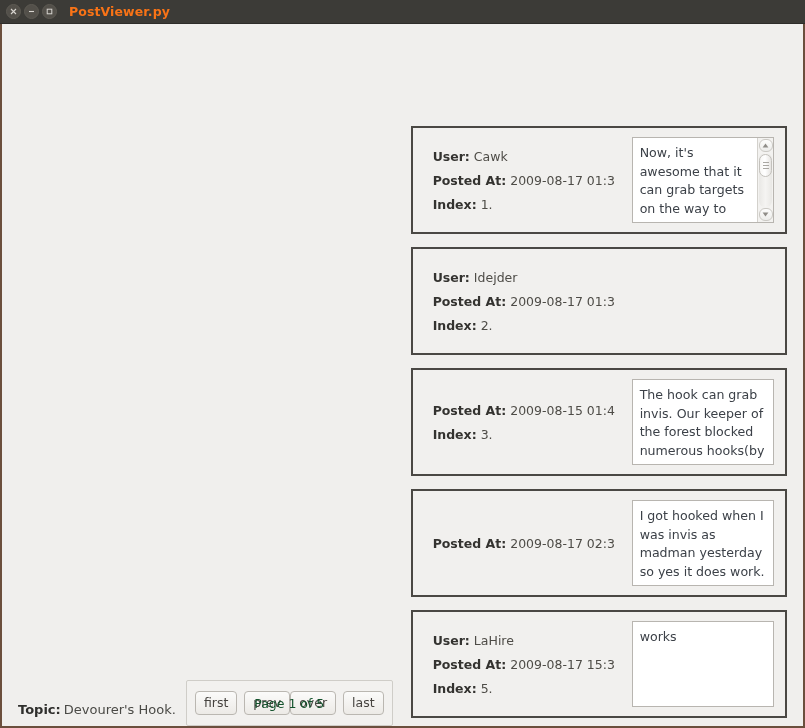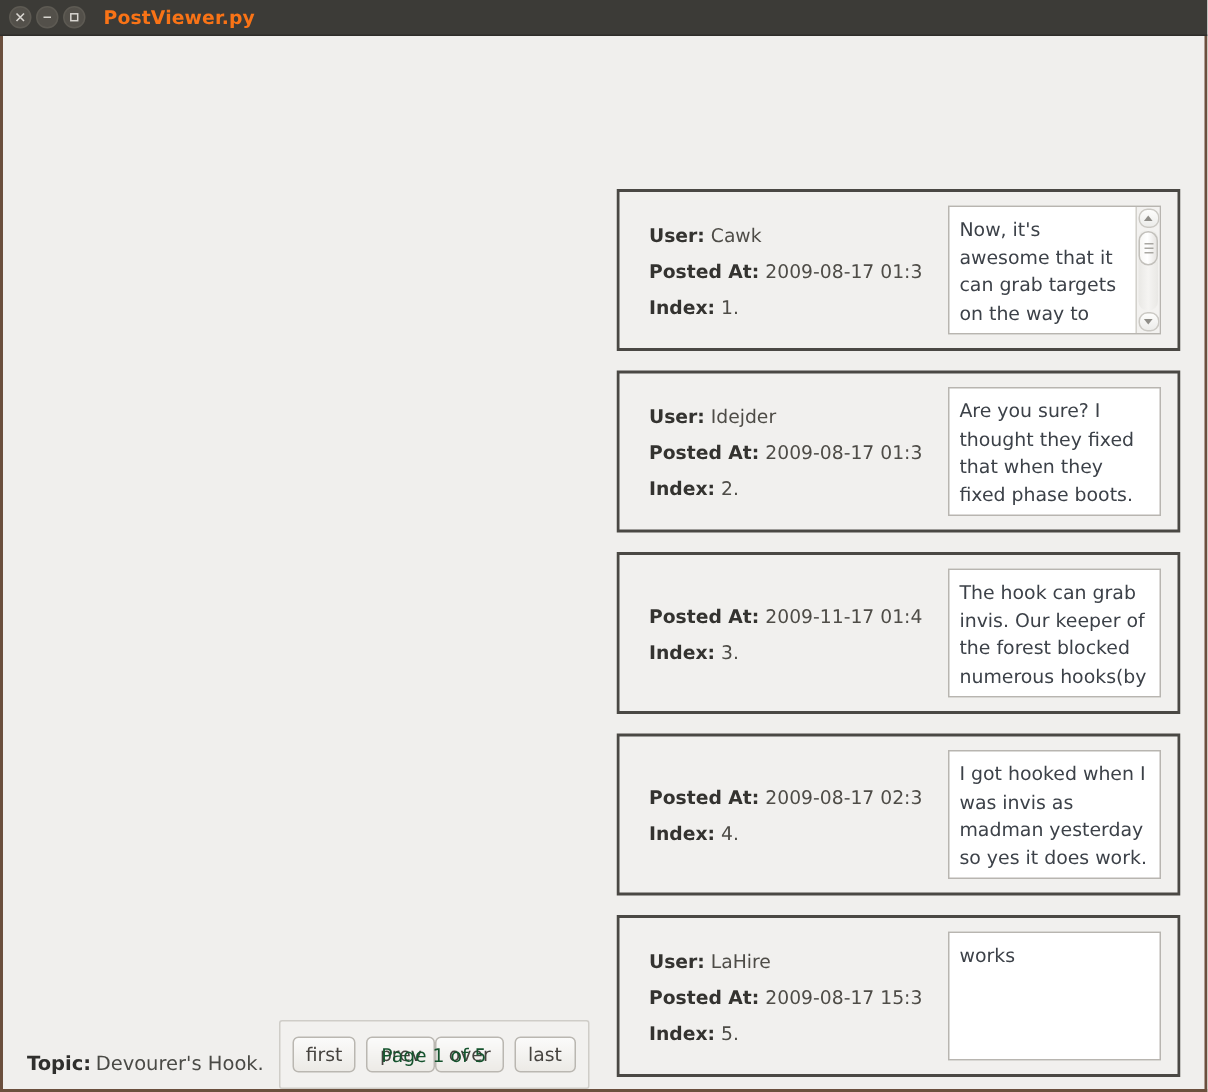--- a/index.html
+++ b/index.html
@@ -325,46 +325,40 @@
           <div class="meta-line">
             <span class="meta-key">User:</span><span class="meta-val">Idejder</span>
           </div>
           <div class="meta-line">
             <span class="meta-key">Posted At:</span><span class="meta-val">2009-08-17 01:3</span>
           </div>
           <div class="meta-line">
             <span class="meta-key">Index:</span><span class="meta-val">2.</span>
           </div>
         </div>
-        <div class="post-body">
-          <div class="post-text">Are you sure? I thought they fixed that when they fixed phase boots.</div>
-        </div>
-      </div>
-
-      <div class="post-card">
-        <div class="post-meta">
-          <div class="meta-line">
-            <span class="meta-key">Posted At:</span><span class="meta-val">2009-11-17 01:4</span>
+      </div>
+
+      <div class="post-card">
+        <div class="post-meta">
+          <div class="meta-line">
+            <span class="meta-key">Posted At:</span><span class="meta-val">2009-08-15 01:4</span>
           </div>
           <div class="meta-line">
             <span class="meta-key">Index:</span><span class="meta-val">3.</span>
           </div>
         </div>
         <div class="post-body">
           <div class="post-text">The hook can grab invis. Our keeper of the forest blocked numerous hooks(by accident, but still) in a game we played earlier tonight. With the changes to unitwalking I have no reason to believe that it wouldn't work on other invis heroes as well.</div>
         </div>
       </div>
 
       <div class="post-card">
         <div class="post-meta">
           <div class="meta-line">
             <span class="meta-key">Posted At:</span><span class="meta-val">2009-08-17 02:3</span>
-          </div>
-          <div class="meta-line">
-            <span class="meta-key">Index:</span><span class="meta-val">4.</span>
           </div>
         </div>
         <div class="post-body">
           <div class="post-text">I got hooked when I was invis as madman yesterday so yes it does work.</div>
         </div>
       </div>
 
       <div class="post-card">
         <div class="post-meta">
           <div class="meta-line">

